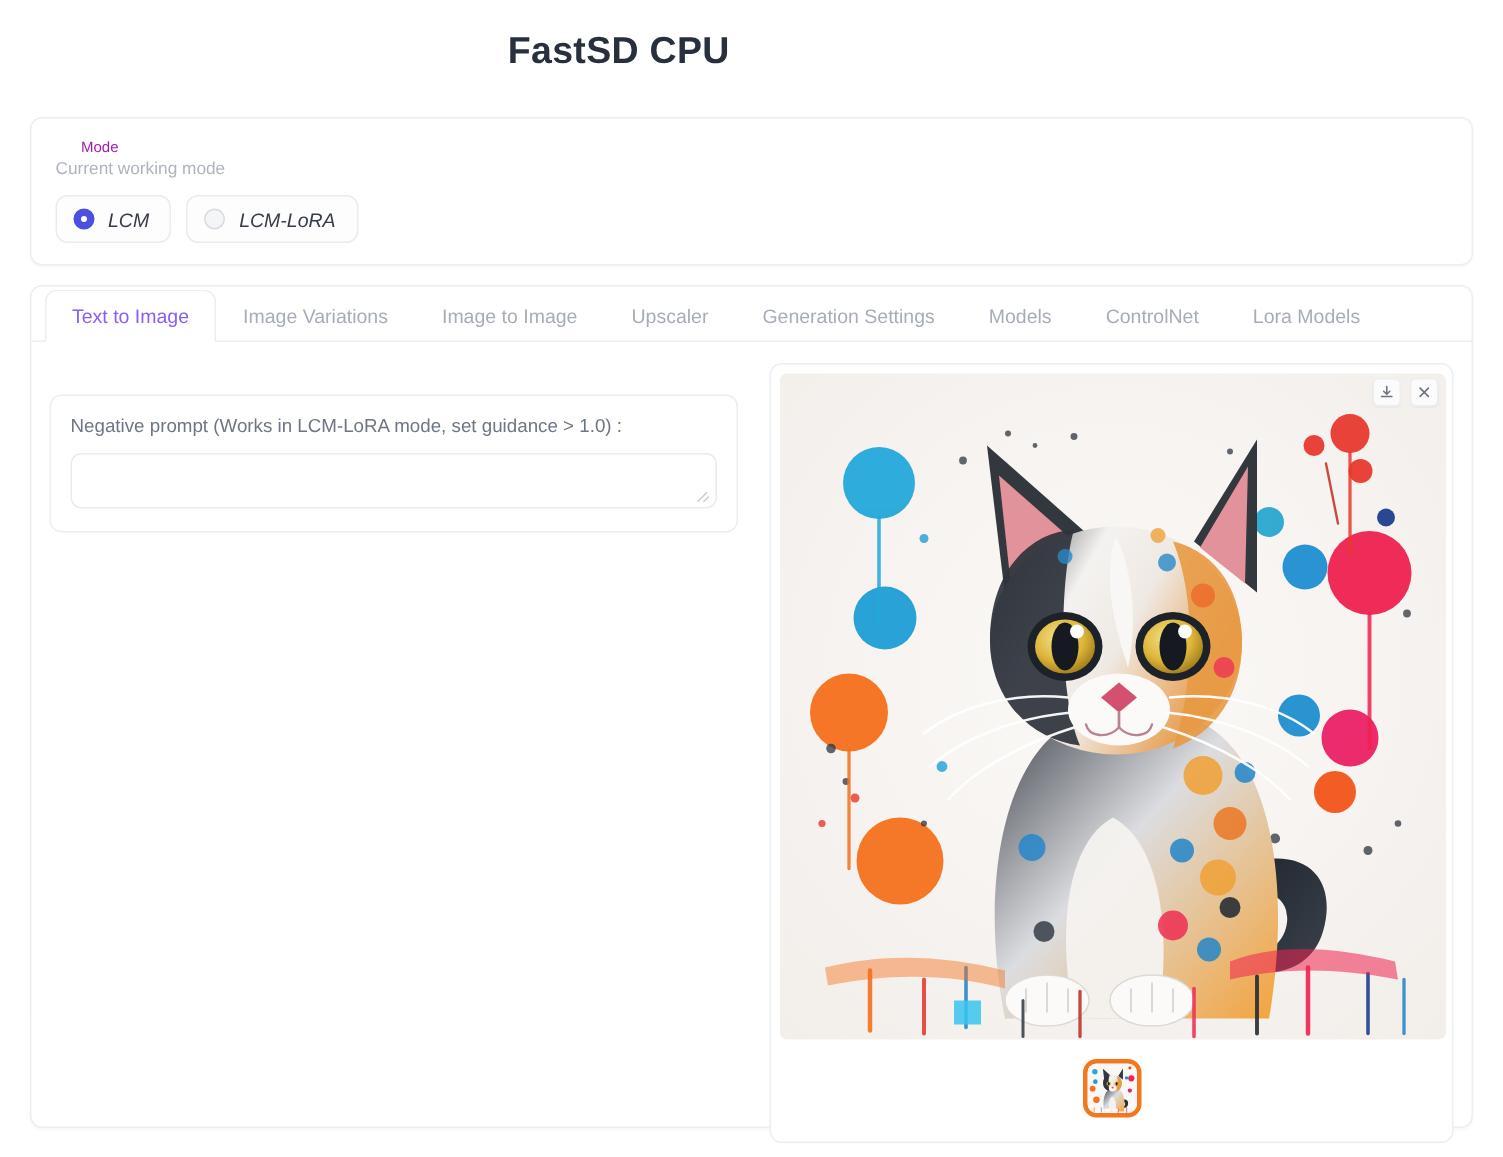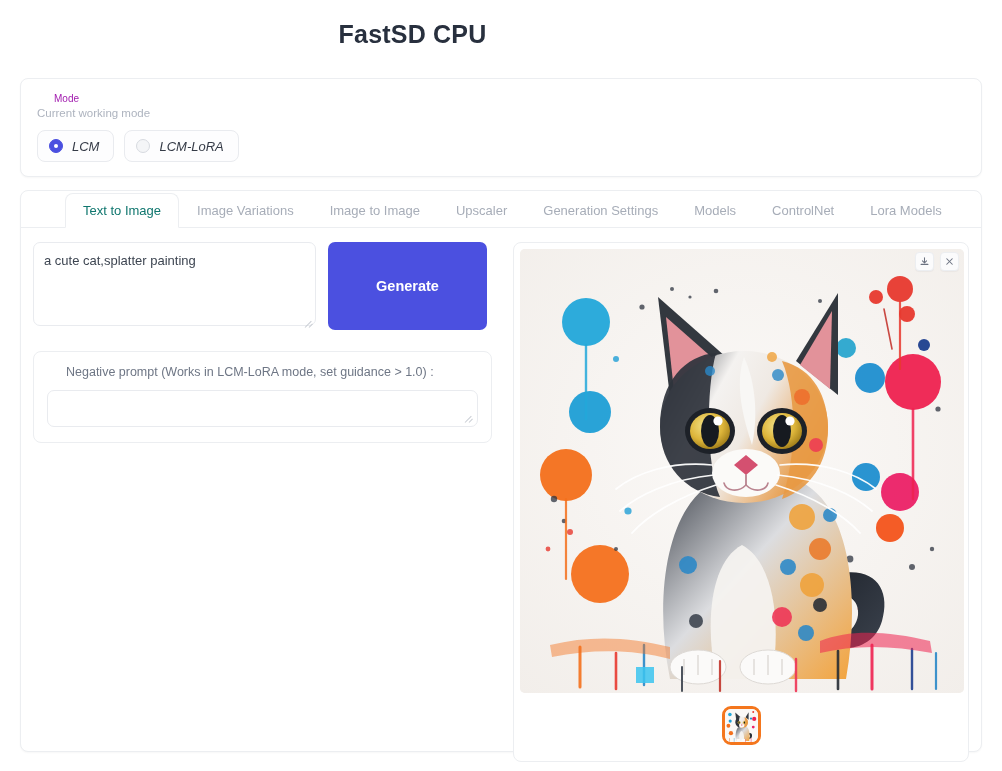--- a/index.html
+++ b/index.html
@@ -102,26 +102,25 @@
     color: #a7adb8;
     padding: 9px 17px 9px 17px;
     cursor: pointer;
     white-space: nowrap;
     border: 1px solid transparent;
     position: relative;
     top: 1px;
     background: transparent;
   }
   .tab.active {
-    color: #0f766e;
+    color: #8b5cf6;
     background: #ffffff;
     border: 1px solid #eceef1;
     border-bottom-color: #ffffff;
     border-radius: 8px 8px 0 0;
-    margin-left: 35px;
   }
 
   
   .tab-content {
     display: flex;
     padding: 14px 12px 12px 12px;
     gap: 10px;
   }
   .left-col { width: 470px; flex: 0 0 auto; }
 
@@ -172,21 +171,20 @@
     width: 459px;
     border: 1px solid #eceef1;
     border-radius: 8px;
     background: #fff;
     padding: 13px 13px 15px 13px;
   }
   .neg-label {
     font-size: 12.5px;
     color: #6e7685;
     margin-bottom: 11px;
-    margin-left: 19px;
   }
   .neg-input {
     width: 100%;
     height: 37px;
     border: 1px solid #e9ebef;
     border-radius: 7px;
     background: #fff;
     position: relative;
   }
 
@@ -281,30 +279,20 @@
       <div class="tab">Generation Settings</div>
       <div class="tab">Models</div>
       <div class="tab">ControlNet</div>
       <div class="tab">Lora Models</div>
     </div>
 
     <div class="tab-content">
 
       <div class="left-col">
 
-        <div class="prompt-row">
-          <div style="position:relative;">
-            <textarea class="prompt-box" placeholder="" style="">a cute cat,splatter painting</textarea>
-            <span class="resize-handle">
-                <i></i>
-                <i></i>
-              </span>
-          </div>
-          <button class="generate-btn">Generate</button>
-        </div>
 
         <div class="neg-group">
           <div class="neg-label">Negative prompt (Works in LCM-LoRA mode, set guidance &gt; 1.0) :</div>
           <div class="neg-input">
             <textarea style="width: 100%; height: 100%; border: none; outline: none; background: transparent; resize: none; padding: 8px 9px; font-size: 13px; font-family: &quot;Liberation Sans&quot;, sans-serif; color: rgb(61, 69, 81);" placeholder=""></textarea>
             <span class="resize-handle" style="right:3px;bottom:3px;">
                 <i></i>
                 <i></i>
               </span>
           </div>

